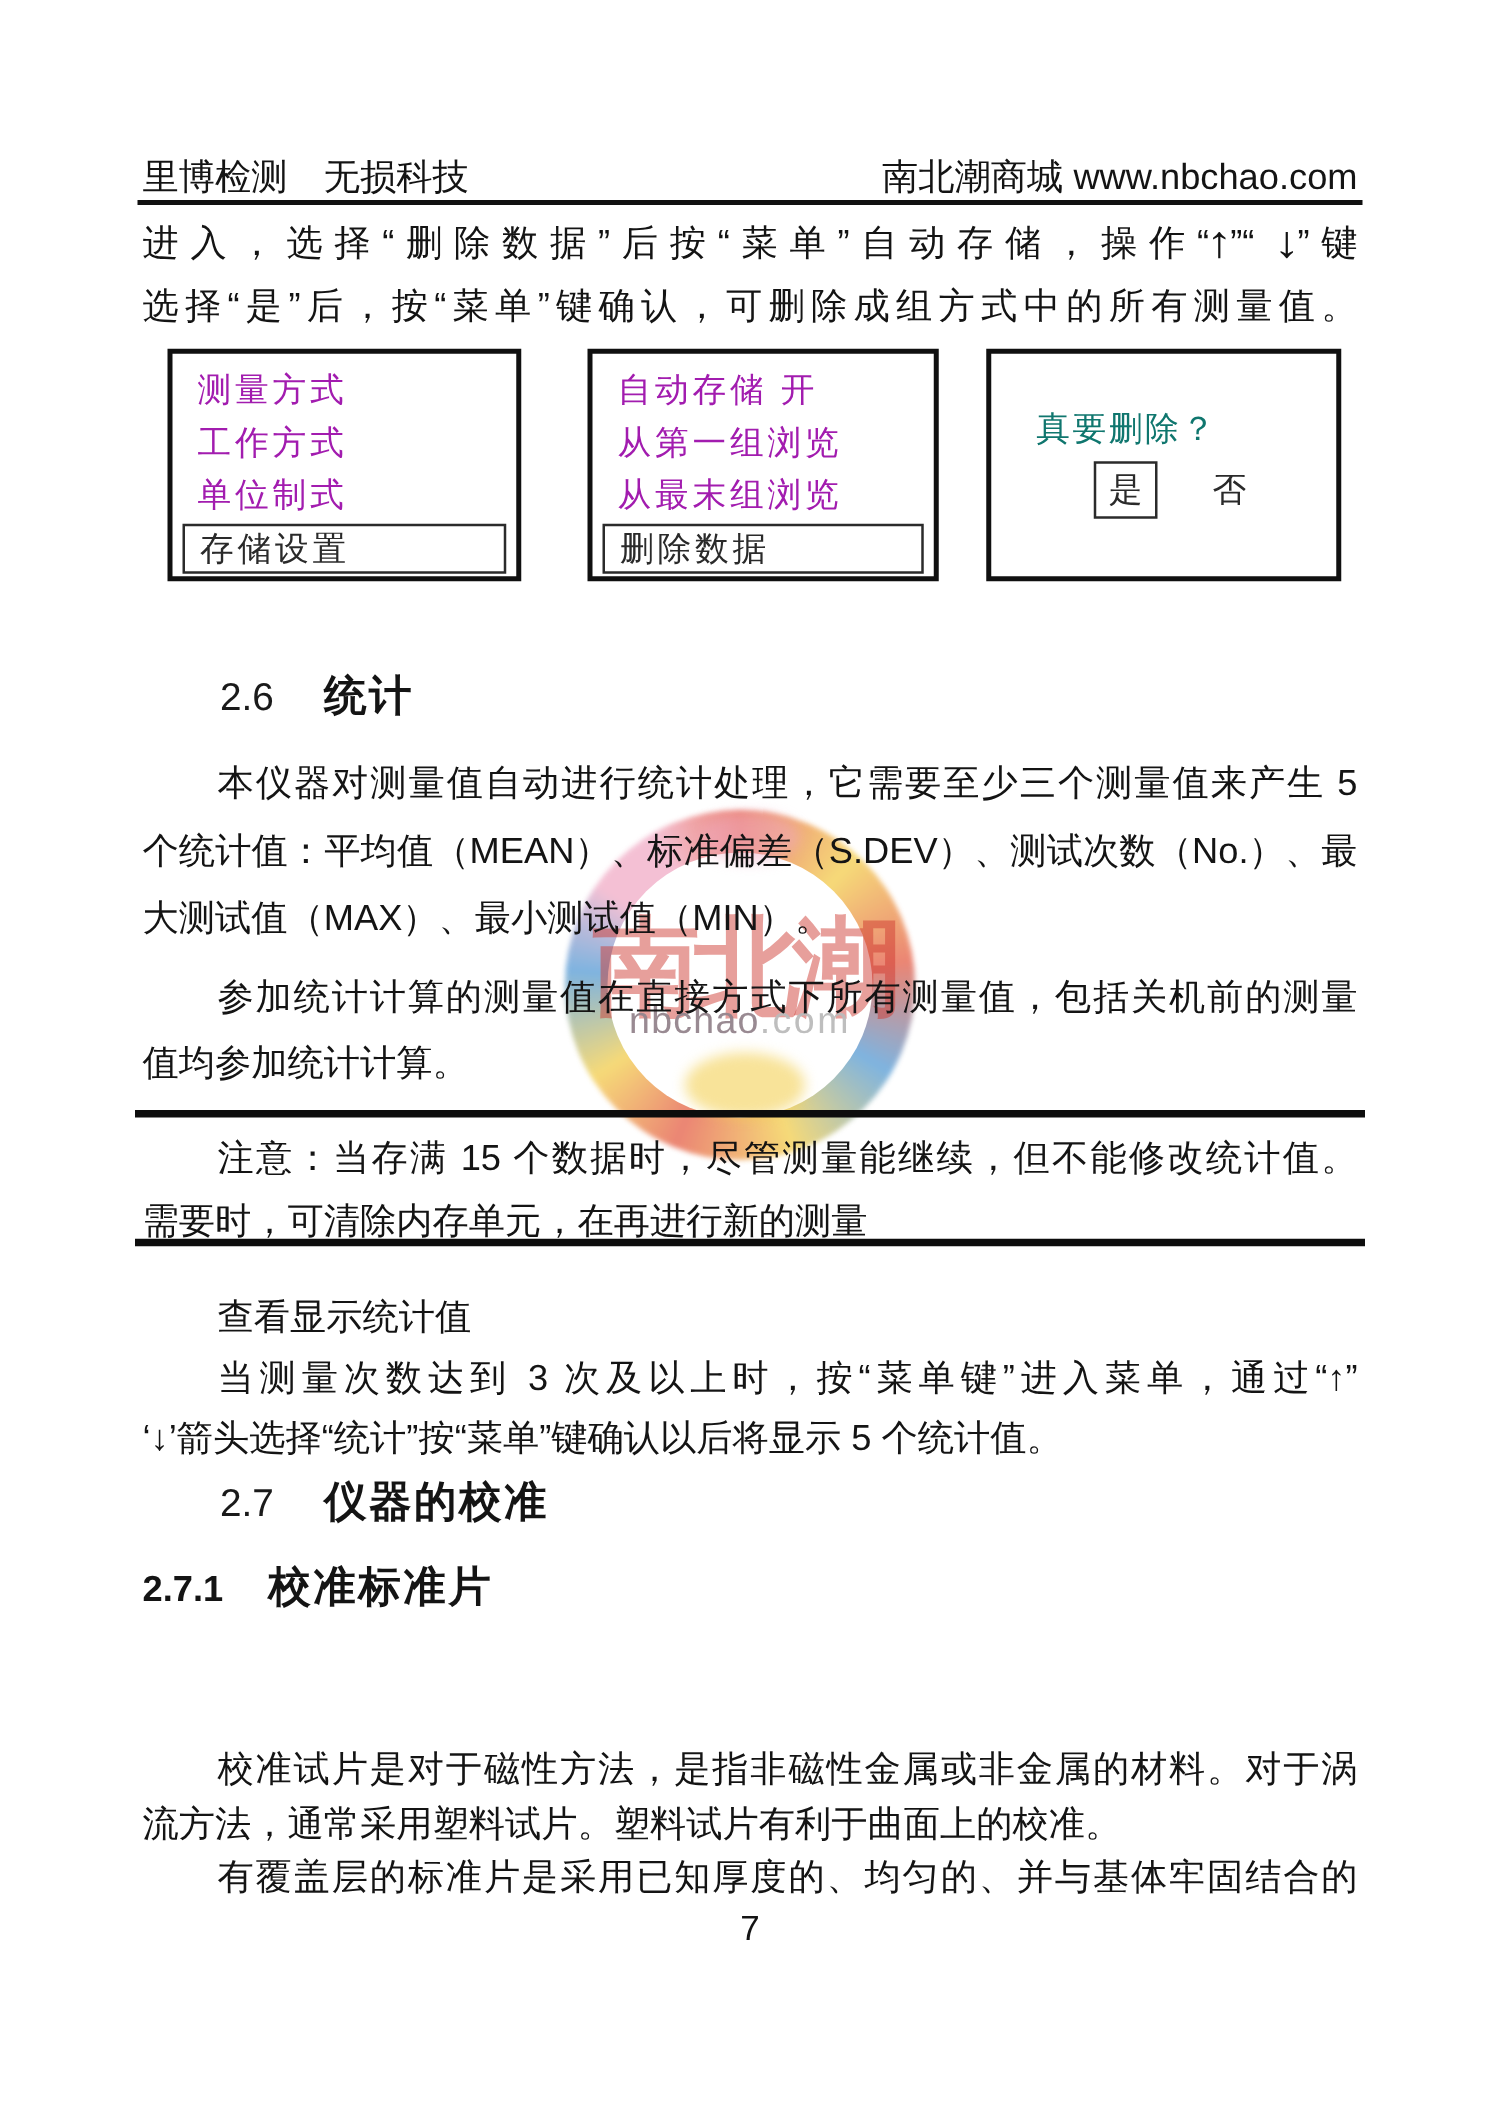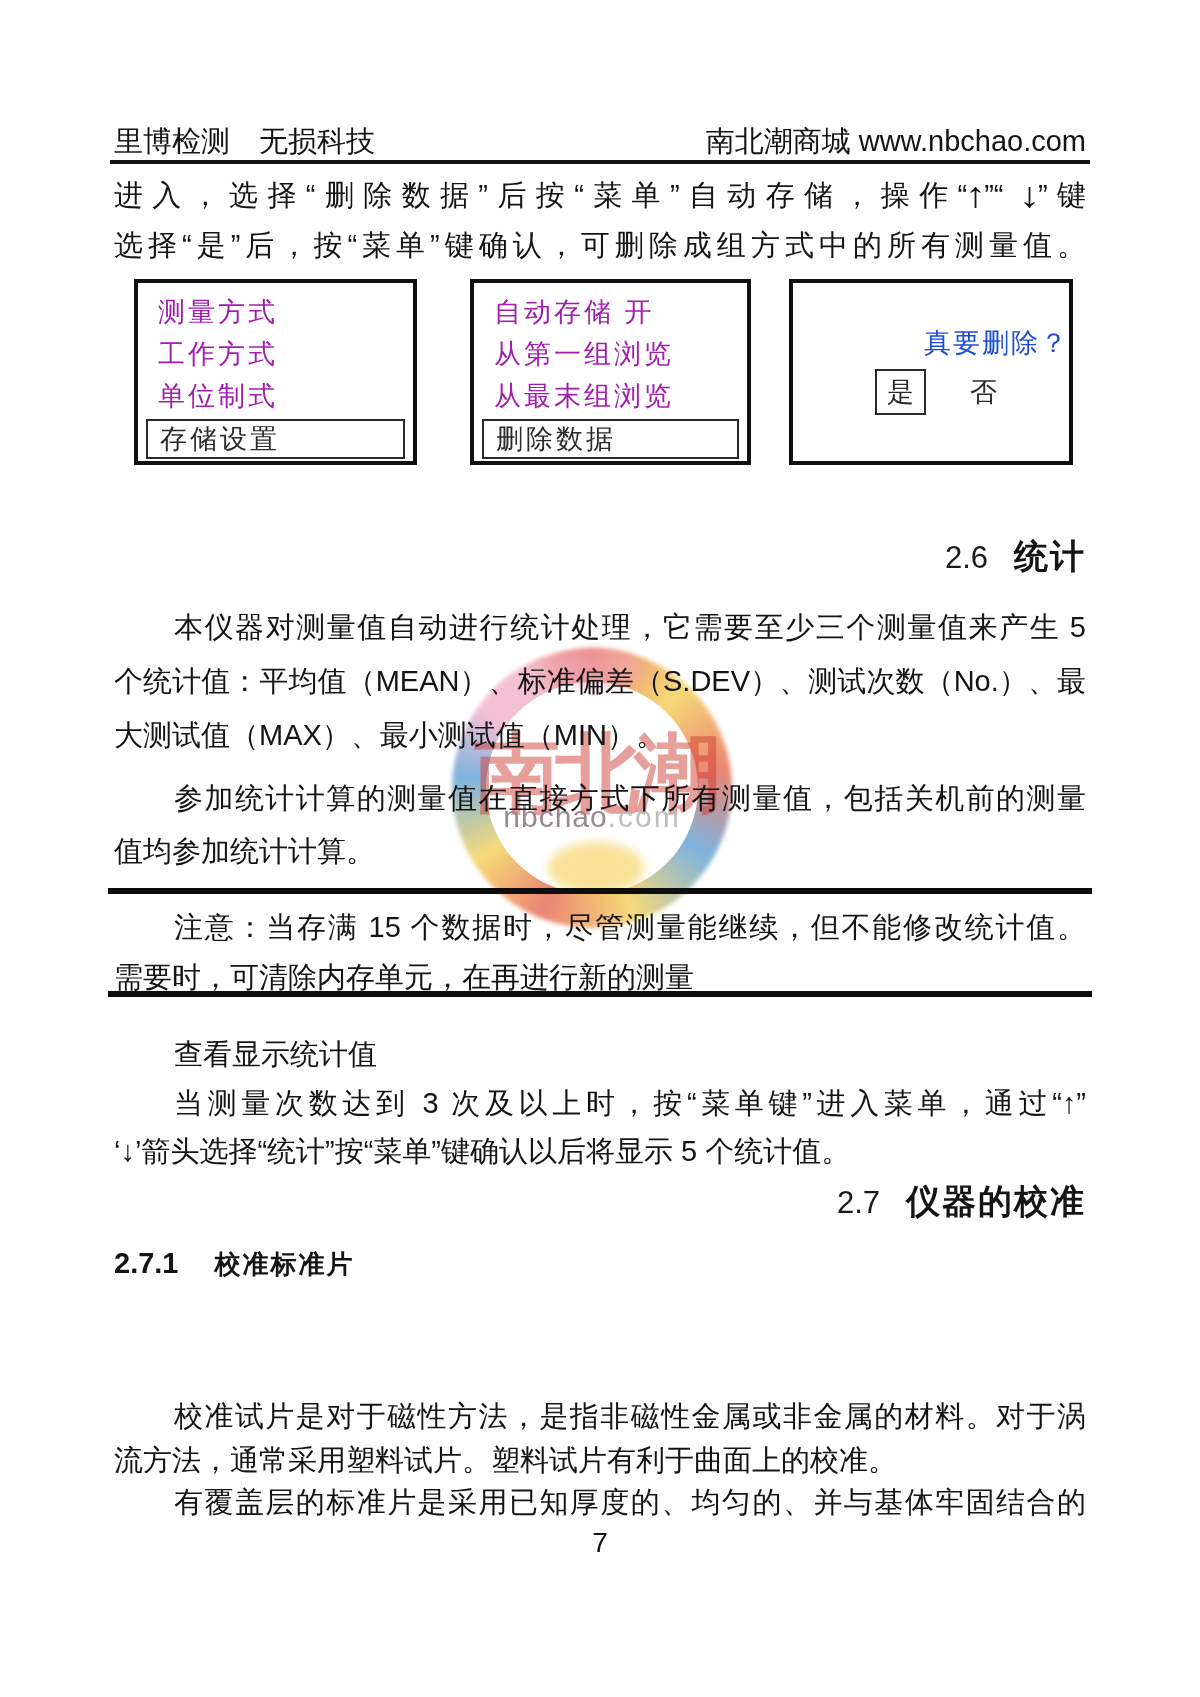--- a/index.html
+++ b/index.html
@@ -57,31 +57,31 @@
   .menu-item{
     height:42px;display:flex;align-items:center;
     padding-left:20px;font-size:27px;letter-spacing:3px;color:#a21caf;
   }
   .menu-item:first-child{margin-top:8px;}
   .menu-selected{
     margin:2px 8px 0 8px;height:36px;border:2px solid #2b2b2b;
     display:flex;align-items:center;padding-left:12px;
     font-size:27px;letter-spacing:3px;color:#2a2a2a;
   }
-  .dialog-q{margin-top:42px;text-align:right;font-size:27px;letter-spacing:2px;color:#1d4ed8;}
+  .dialog-q{margin-top:42px;text-align:left;padding-left:36px;font-size:27px;letter-spacing:2px;color:#0f766e;}
   .dialog-row{display:flex;align-items:center;justify-content:center;gap:44px;margin-top:8px;padding-left:10px;}
   .dialog-yes{border:2px solid #2b2b2b;padding:3px 10px;font-size:27px;color:#2a2a2a;}
   .dialog-no{font-size:27px;color:#2a2a2a;}
   
-  .h-main{display:flex;align-items:baseline;gap:26px;padding-left:62px;justify-content:flex-end;}
+  .h-main{display:flex;align-items:baseline;gap:40px;padding-left:62px;}
   .h-main .num{font-size:31px;color:#1a1a1a;}
   .h-main .ttl{font-size:34px;font-weight:bold;letter-spacing:2px;}
   .h-sub{display:flex;align-items:baseline;gap:36px;}
   .h-sub .num{font-size:29px;font-weight:bold;}
-  .h-sub .ttl{font-size:26px;font-weight:bold;letter-spacing:2px;}
+  .h-sub .ttl{font-size:34px;font-weight:bold;letter-spacing:2px;}
   .page-num{position:absolute;left:0;right:0;top:1527px;text-align:center;font-size:28px;z-index:2;}
 </style>
 </head>
 <body>
 
 <div class="page">
 
   <div class="wm wm-ring"></div>
   <div class="wm wm-hole"></div>
   <div class="wm wm-blob1"></div>

